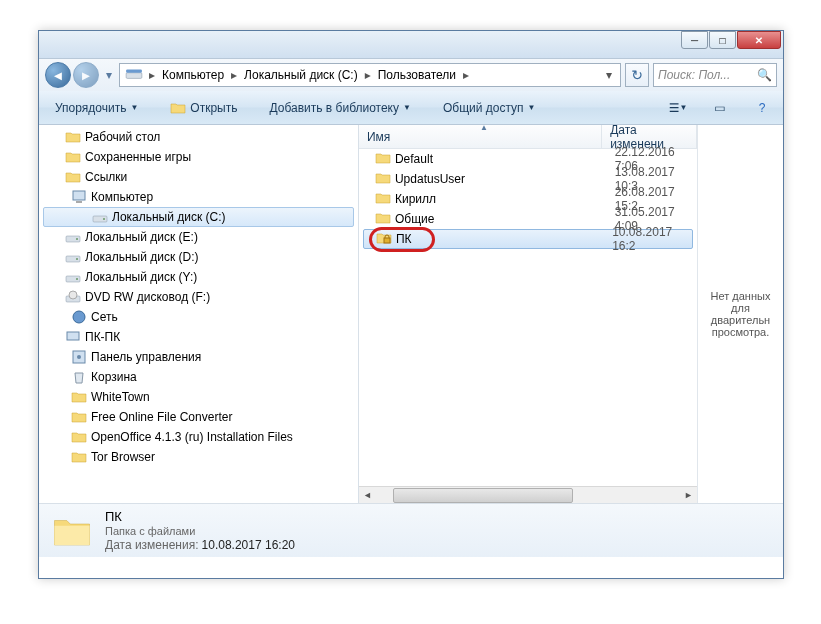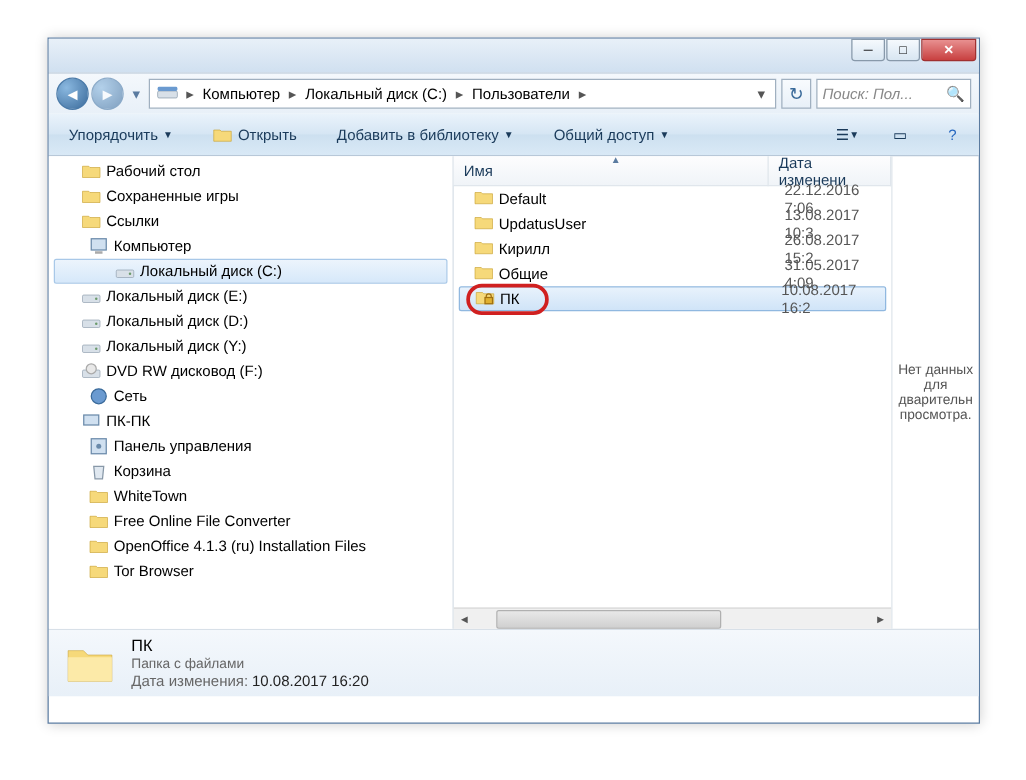--- a/index.html
+++ b/index.html
@@ -59,21 +59,21 @@
 .row { height: 20px; display: flex; align-items: center; }
 .row .nm { width: 260px; padding-left: 16px; display: flex; align-items: center; gap: 4px; }
 .row .dt { padding-left: 8px; color: #555; }
 .row.sel { background: linear-gradient(#e8f2fc,#d0e4f8); border: 1px solid #90b8e0; border-radius: 2px; margin: 0 4px; }
 .row.sel .nm { padding-left: 12px; }
 .highlight { position: absolute; border: 3px solid #d02020; border-radius: 13px; width: 66px; height: 25px; left: 10px; top: 78px; pointer-events: none; }
 .hscroll { height: 17px; background: #f0f0f0; border-top: 1px solid #d8d8d8; display: flex; align-items: center; }
 .hscroll .thumb { height: 15px; width: 180px; margin-left: 17px; background: linear-gradient(#e8e8e8,#d0d0d0); border: 1px solid #b0b0b0; border-radius: 2px; }
 .hscroll .arr { width: 17px; height: 17px; display: flex; align-items: center; justify-content: center; font-size: 9px; color: #555; }
 
-.preview { width: 70px; border-left: 1px solid #e0e6ec; display: flex; align-items: center; justify-content: center; text-align: center; color: #555; font-size: 11px; padding: 4px; }
+.preview { width: 86px; border-left: 1px solid #e0e6ec; display: flex; align-items: center; justify-content: center; text-align: center; color: #555; font-size: 11px; padding: 4px; }
 
 
 .details { height: 54px; border-top: 1px solid #d8e0e8; background: linear-gradient(#f4f8fc,#e8f0f8); display: flex; align-items: center; padding: 6px 12px; gap: 12px; }
 .details .big-icon { width: 42px; height: 42px; }
 .details .info { display: flex; flex-direction: column; gap: 1px; }
 .details .title { font-size: 13px; }
 .details .sub { color: #666; font-size: 11px; }
 .details .meta { color: #666; font-size: 11px; }
 .details .meta b { color: #222; font-weight: normal; }
 

